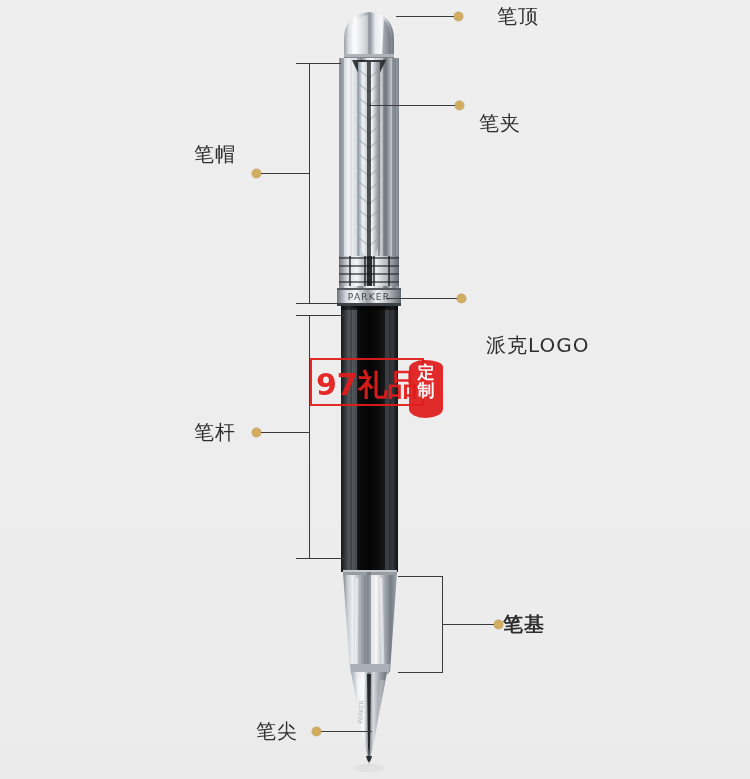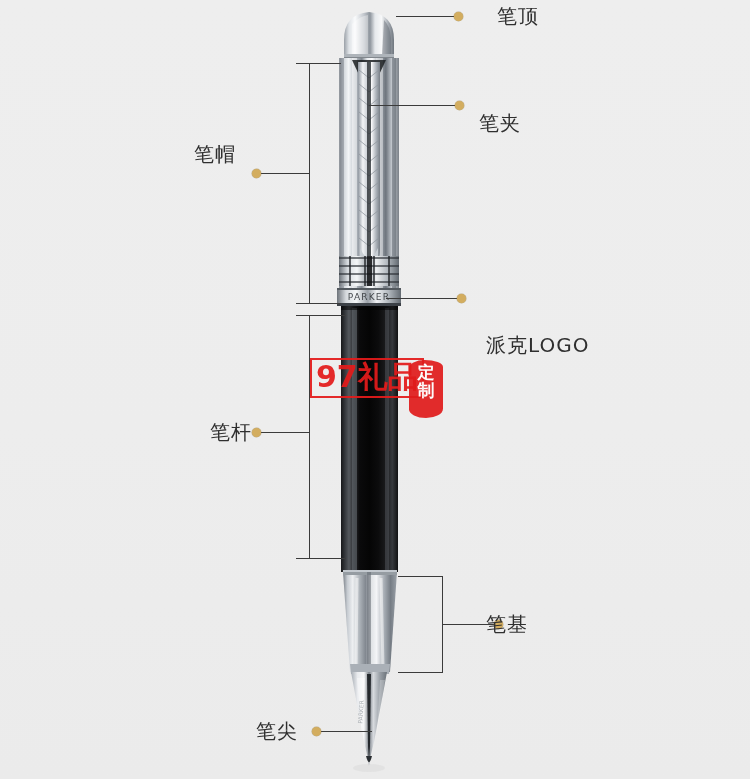--- a/index.html
+++ b/index.html
@@ -51,21 +51,21 @@
   }
 
   
   #pen{position:absolute;left:0;top:0;width:750px;height:779px;}
 
   
   #wm{
     position:absolute;
     left:310px;top:358px;
     border:2px solid #e41b1b;
-    padding:1px 4px 3px 4px;
+    padding:9px 4px 3px 4px;
     font-size:30px;
     font-weight:bold;
     color:#e41b1b;
     letter-spacing:0px;
     line-height:1.05;
     font-family:"DejaVu Sans","Liberation Sans",sans-serif;
     opacity:.93;
   }
   #seal{
     position:absolute;
@@ -297,23 +297,23 @@
   <div class="dot" style="left:312px;top:727px;"></div>
 
   <div class="label" style="left:497px;top:6px;">笔顶</div>
 
   <div class="label" style="left:479px;top:113px;">笔夹</div>
 
   <div class="label" style="left:194px;top:146px;font-family:Liberation Mono, monospace;">笔帽</div>
 
   <div class="label" style="left:486px;top:288px;margin-top:47px;">派克LOGO</div>
 
-  <div class="label" style="left:194px;top:422px;margin-left:16px;">笔杆</div>
-
-  <div class="label" style="left:486px;top:614px;">笔基</div>
+  <div class="label" style="left:194px;top:422px;">笔杆</div>
+
+  <div class="label" style="left:503px;top:614px;font-weight:bold;">笔基</div>
 
   <div class="label" style="left:256px;top:721px;font-family:Liberation Serif, serif;">笔尖</div>
 
   <div id="wm">97礼品</div>
   <div id="seal">
     <span>定</span>
     <span>制</span>
   </div>
 
 </div>

